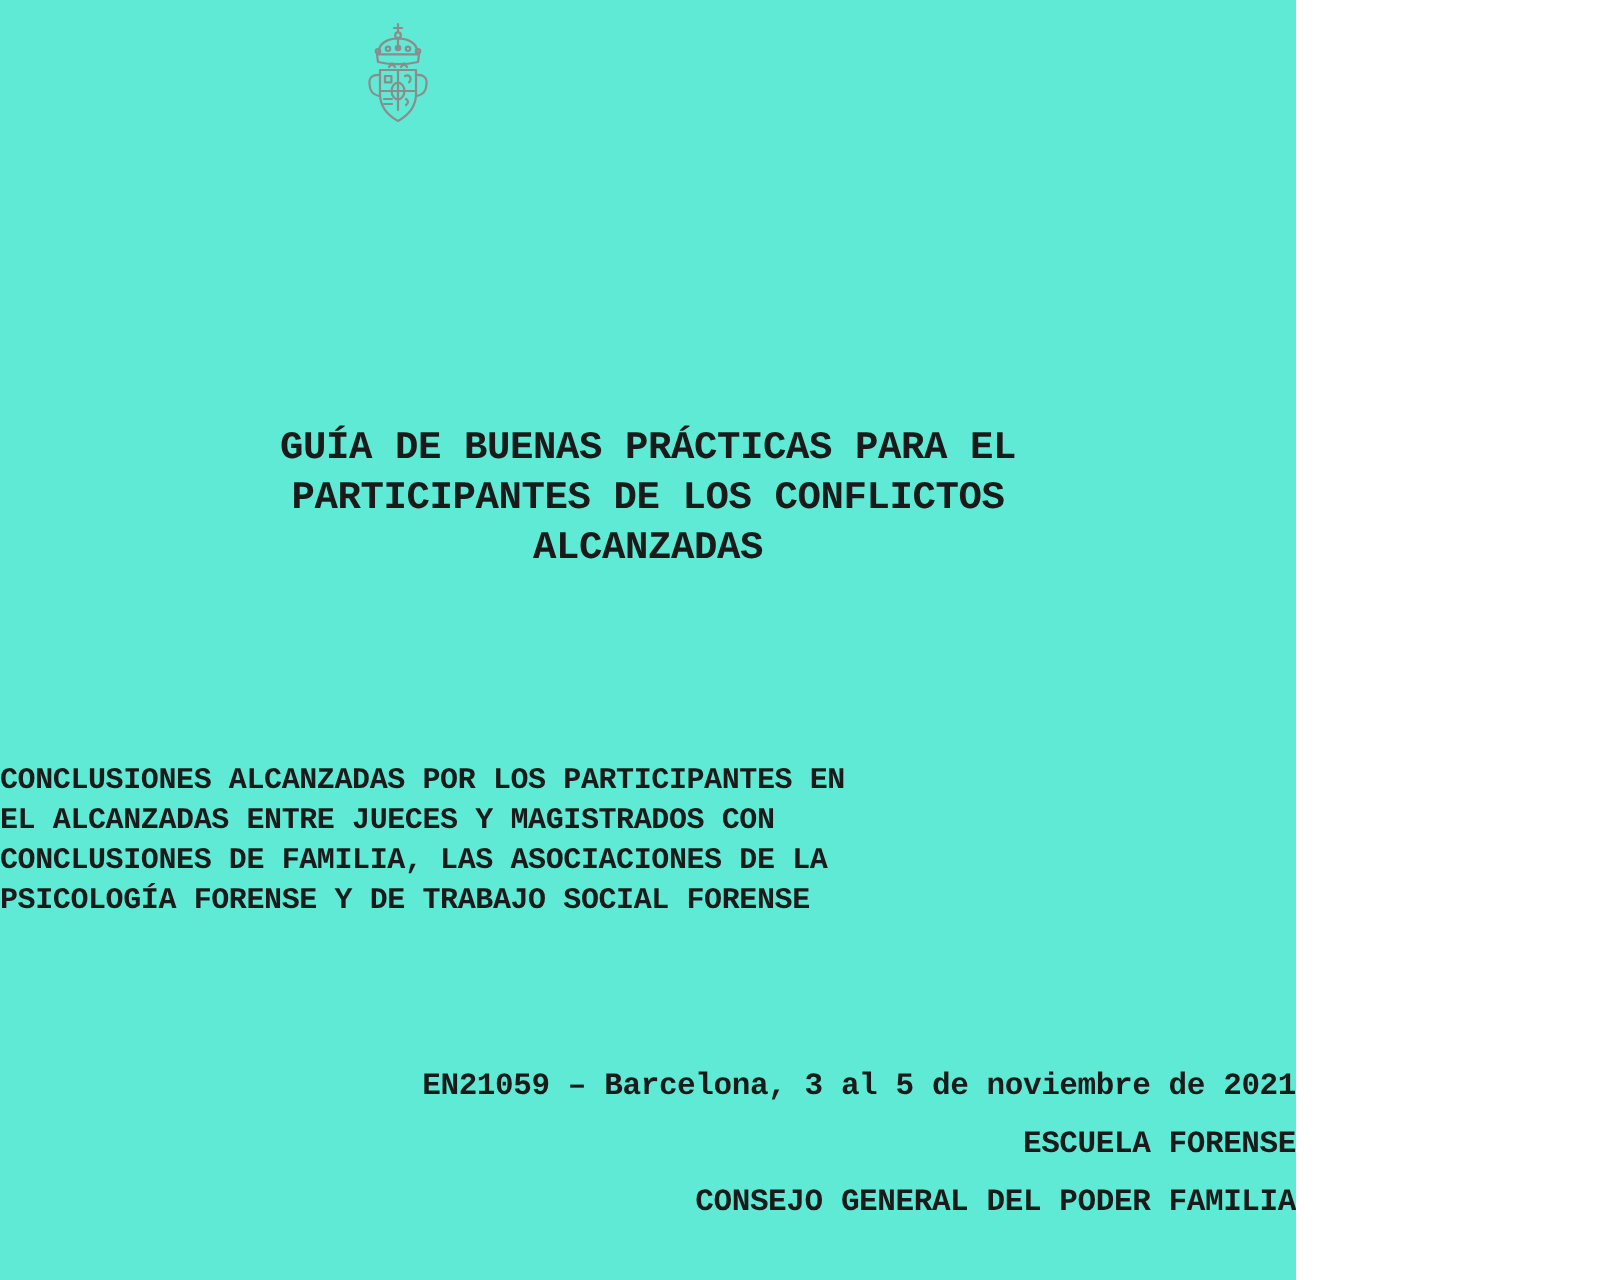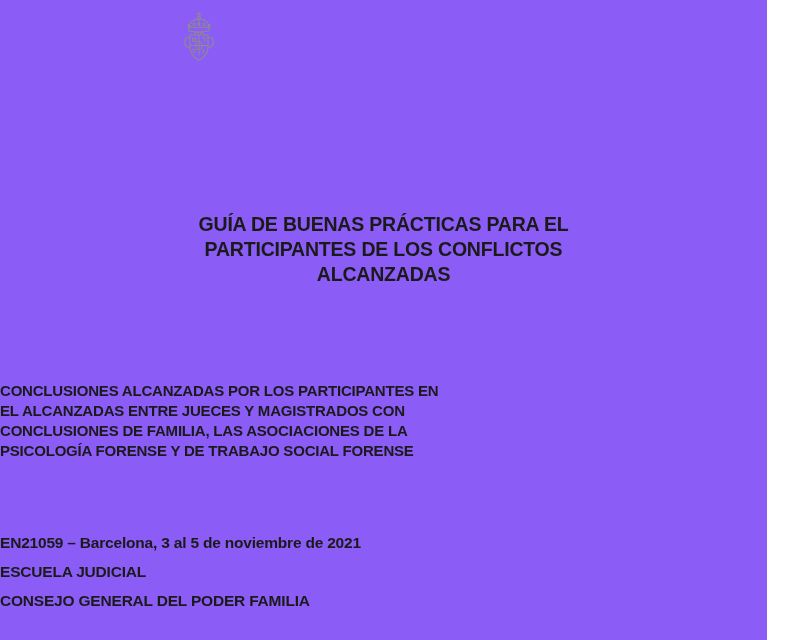--- a/index.html
+++ b/index.html
@@ -2,25 +2,25 @@
 <html><head>
 <meta charset="utf-8">
 <style>
   html, body {
     margin: 0;
     padding: 0;
     background: #ffffff;
   }
   .page {
     position: relative;
-    width: 767px;
+    width: 648px;
     height: 640px;
-    background: #8b5cf6;
+    background: #5eead4;
     overflow: hidden;
-    font-family: Liberation Sans, sans-serif;
+    font-family: Liberation Mono, monospace;
     color: #1a1a1a;
   }
   .emblem {
     position: absolute;
     left: 176px;
     top: 11px;
     width: 46px;
     height: 52px;
   }
   .emblem svg {
@@ -48,21 +48,21 @@
     font-size: 15px;
     line-height: 20px;
     font-weight: bold;
     letter-spacing: -0.2px;
     color: #1a1a1a;
   }
   .footer-line {
     position: absolute;
     left: 0;
     right: 0;
-    text-align: left;
+    text-align: right;
     font-size: 15.5px;
     line-height: 20px;
     font-weight: bold;
     letter-spacing: -0.2px;
     color: #1a1a1a;
   }
   .footer-event   { top: 533px; }
   .footer-school  { top: 562px; }
   .footer-council { top: 591px; }
 </style>
@@ -117,16 +117,16 @@
   </div>
 
   <div class="subtitle-block">
     <div>CONCLUSIONES ALCANZADAS POR LOS PARTICIPANTES EN</div>
     <div>EL ALCANZADAS ENTRE JUECES Y MAGISTRADOS CON</div>
     <div>CONCLUSIONES DE FAMILIA, LAS ASOCIACIONES DE LA</div>
     <div>PSICOLOGÍA FORENSE Y DE TRABAJO SOCIAL FORENSE</div>
   </div>
 
   <div class="footer-line footer-event">EN21059 – Barcelona, 3 al 5 de noviembre de 2021</div>
-  <div class="footer-line footer-school">ESCUELA JUDICIAL</div>
+  <div class="footer-line footer-school">ESCUELA FORENSE</div>
   <div class="footer-line footer-council">CONSEJO GENERAL DEL PODER FAMILIA</div>
 
 </div>
 
 </body></html>

